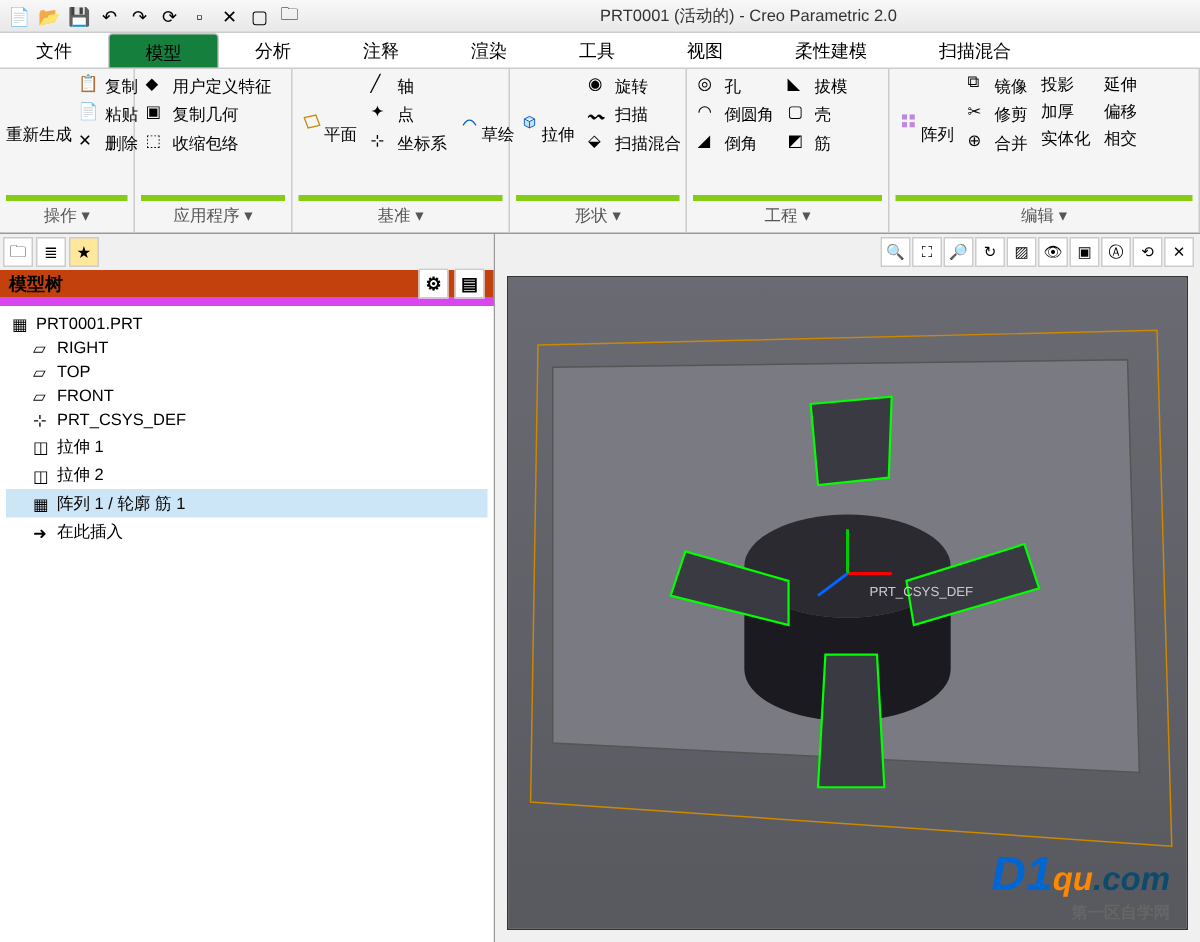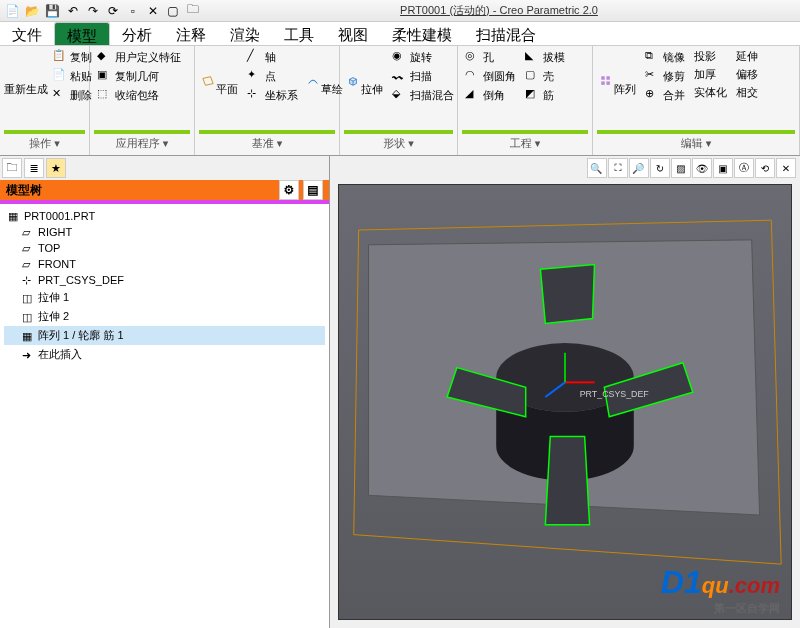--- a/index.html
+++ b/index.html
@@ -1,52 +1,52 @@
 <!DOCTYPE html>
 <html><head>
 <meta charset="utf-8">
 <style>
 * { box-sizing: border-box; margin: 0; padding: 0; font-family: "Microsoft YaHei", Arial, sans-serif; }
 body { background: #f0f0f0; width: 800px; height: 628px; overflow: hidden; font-size: 11px; }
 .titlebar { height: 22px; background: linear-gradient(#f8f8f8,#e8e8e8); display: flex; align-items: center; padding: 0 4px; border-bottom: 1px solid #ccc; }
 .titlebar .qat { display: flex; gap: 2px; }
 .qat-btn { width: 18px; height: 18px; display: flex; align-items: center; justify-content: center; font-size: 12px; cursor: pointer; }
-.titlebar .title { flex: 1; text-align: center; font-size: 11px; color: #333; text-decoration: underline; }
+.titlebar .title { flex: 1; text-align: center; font-size: 11px; color: #333; }
 .menubar { height: 24px; background: #fff; display: flex; border-bottom: 1px solid #ccc; }
-.menu-item { padding: 4px 12px; cursor: pointer; font-size: 15px; }
+.menu-item { padding: 4px 24px; cursor: pointer; font-size: 12px; }
 .menu-item.active { background: #15803d; border: 1px solid #ccc; border-bottom: none; border-radius: 3px 3px 0 0; }
 .ribbon { height: 110px; background: #f5f5f5; display: flex; border-bottom: 1px solid #999; }
 .ribbon-group { border-right: 1px solid #ccc; padding: 2px 4px; display: flex; flex-direction: column; }
 .ribbon-group-content { flex: 1; display: flex; gap: 3px; }
 .ribbon-group-label { text-align: center; font-size: 11px; color: #555; padding: 2px 0; border-top: 4px solid #84cc16; }
 .rbtn { display: flex; align-items: center; gap: 2px; padding: 1px 3px; cursor: pointer; white-space: nowrap; font-size: 11px; }
 .rbtn-v { justify-content: center; width: 42px; text-align: center; }
 .rcol { display: flex; flex-direction: column; gap: 1px; }
 .ico { width: 16px; height: 16px; display: inline-block; }
 .ico-lg { width: 28px; height: 28px; }
 .main { display: flex; height: 472px; }
 .sidebar { width: 330px; background: #fff; border-right: 1px solid #999; display: flex; flex-direction: column; }
 .sidebar-tabs { height: 24px; display: flex; align-items: center; padding: 2px; gap: 2px; background: #f0f0f0; }
 .tab-btn { width: 20px; height: 20px; border: 1px solid #ccc; background: #fff; display: flex; align-items: center; justify-content: center; cursor: pointer; }
 .tab-btn.active { background: #ffe89c; }
-.tree-header { height: 24px; display: flex; align-items: center; justify-content: space-between; padding: 0 6px; background: #f97316; border-bottom: 4px solid #d946ef; font-size: 12px; font-weight: bold; }
+.tree-header { height: 24px; display: flex; align-items: center; justify-content: space-between; padding: 0 6px; background: #c2410c; border-bottom: 6px solid #d946ef; font-size: 12px; font-weight: bold; }
 .tree-header-btns { display: flex; gap: 4px; }
 .tree { flex: 1; padding: 4px; background: #fff; overflow: auto; }
 .tree-item { padding: 2px 4px 2px 18px; display: flex; align-items: center; gap: 4px; cursor: pointer; font-size: 11px; }
 .tree-item.root { padding-left: 4px; }
 .tree-item.selected { background: #cde6f7; }
 .tree-ico { width: 12px; height: 12px; display: inline-block; }
 .viewport { flex: 1; position: relative; background: #f0f0f0; }
 .view-toolbar { position: absolute; top: 2px; right: 4px; display: flex; gap: 1px; }
 .vt-btn { width: 20px; height: 20px; border: 1px solid #ccc; background: #fff; display: flex; align-items: center; justify-content: center; cursor: pointer; font-size: 10px; }
 .canvas { position: absolute; top: 28px; left: 8px; right: 8px; bottom: 8px; background: linear-gradient(180deg,#6a6a72 0%,#58585f 100%); border: 1px solid #333; }
 .watermark { position: absolute; bottom: 12px; right: 20px; font-size: 22px; font-weight: bold; font-style: italic; }
 .wm-d1 { color: #0066d4; font-size: 32px; }
 .wm-qu { color: #ff8800; }
-.wm-com { color: #b91c1c; }
+.wm-com { color: #0c4a6e; }
 .wm-sub { font-size: 11px; color: #666; font-style: normal; display: block; text-align: right; }
 svg { display: block; }
 </style>
 </head>
 <body>
 
 <div class="titlebar">
   <div class="qat">
     <span class="qat-btn">📄</span>
     <span class="qat-btn">📂</span>

